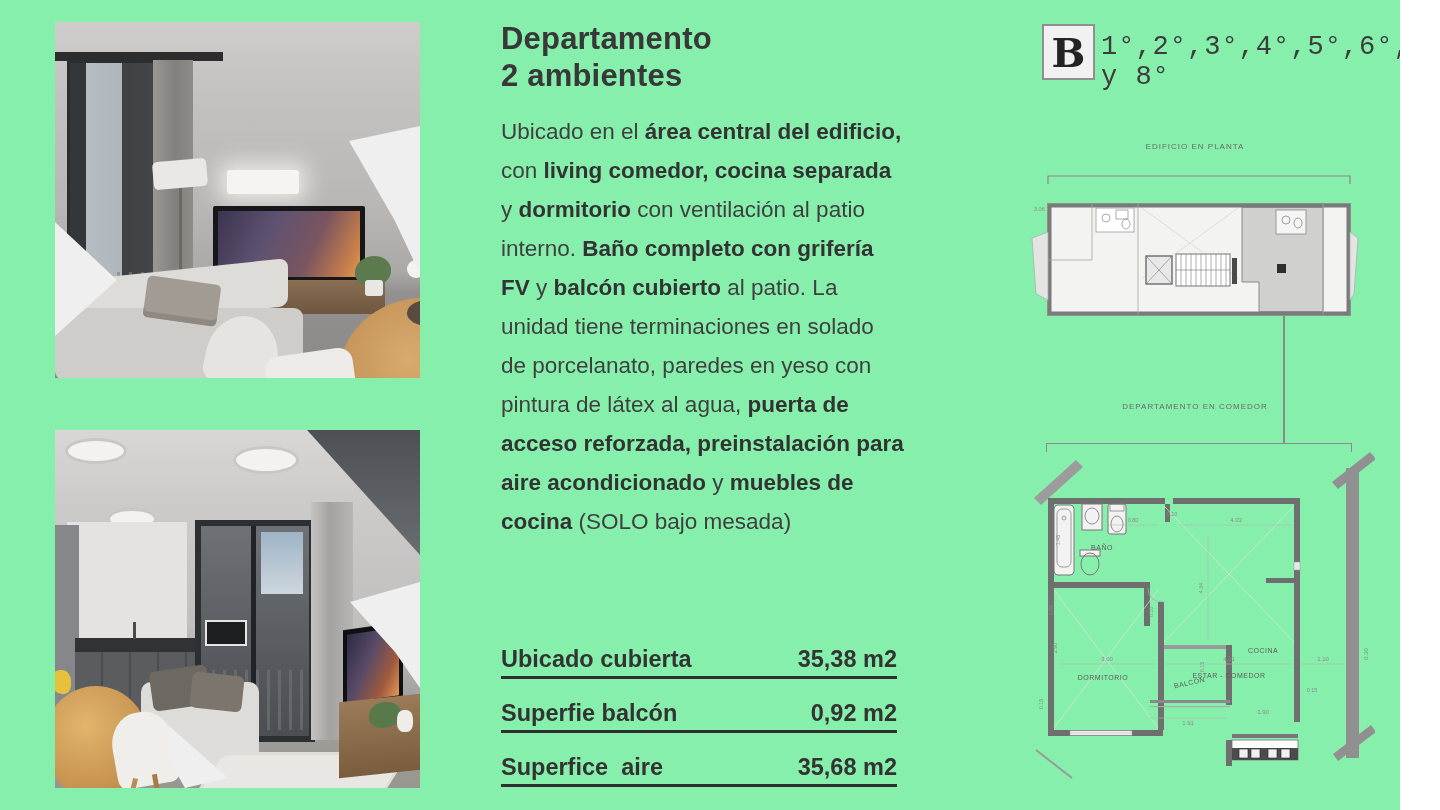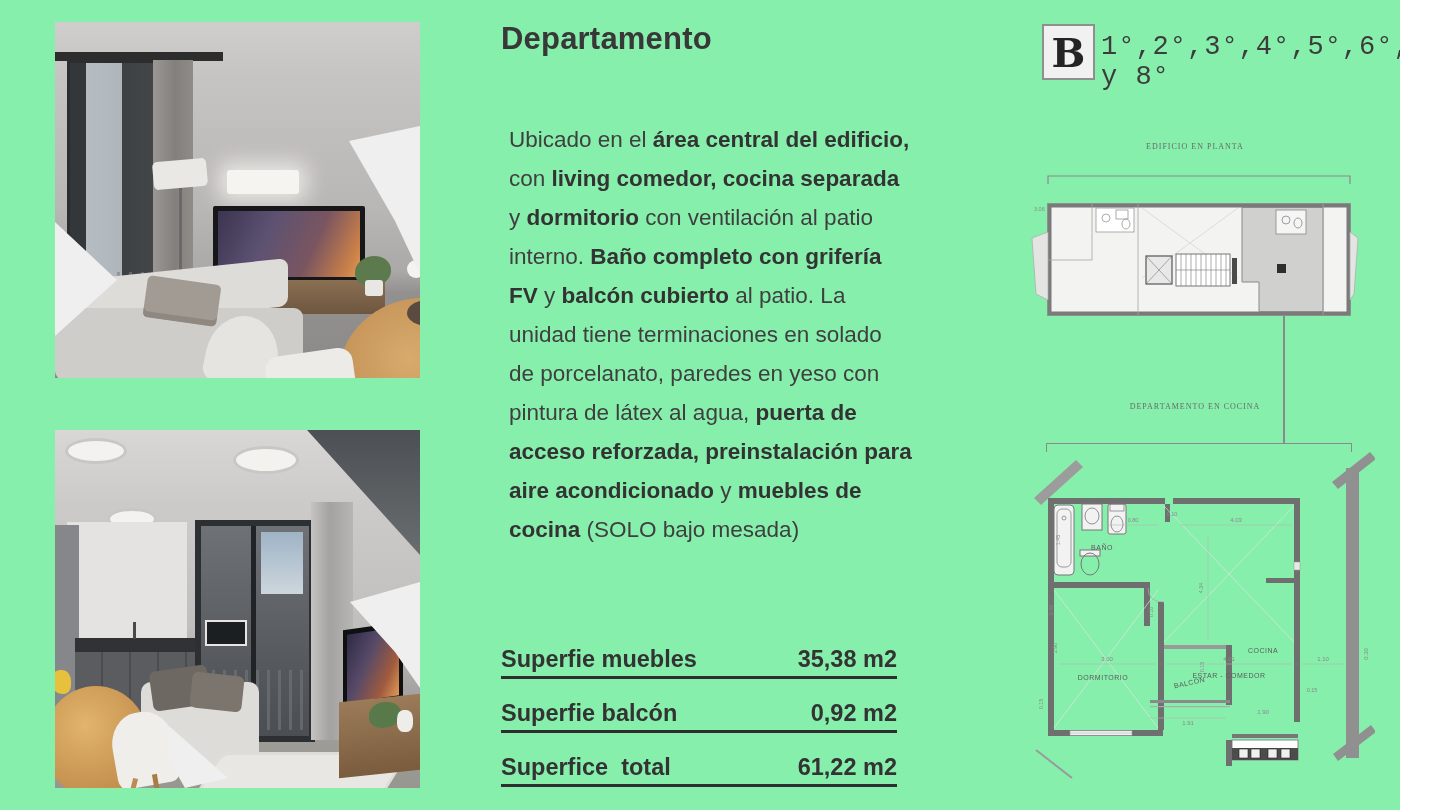--- a/index.html
+++ b/index.html
@@ -81,33 +81,33 @@
   .p2-table{left:-12px;top:256px;width:106px;height:112px;border-radius:50%;
     background:radial-gradient(circle at 40% 35%,#e2b46c,#c08c4a 78%);}
   .p2-yellow{left:-4px;top:240px;width:20px;height:24px;background:#e7c13c;border-radius:50% 50% 40% 60%;}
   .p2-chair{left:58px;top:282px;width:62px;height:74px;background:#f0eeeb;border-radius:45% 45% 14% 14%;transform:rotate(-10deg);}
   .p2-chairleg{left:74px;top:348px;width:5px;height:34px;background:#b98d55;transform:rotate(14deg);}
   .p2-chairleg2{left:100px;top:344px;width:5px;height:36px;background:#a87c46;transform:rotate(-10deg);}
   .cuts{position:absolute;inset:0;pointer-events:none;}
 
   
   .title{left:501px;top:20px;font-size:31px;line-height:37px;font-weight:700;color:#383838;letter-spacing:.2px;}
-  .desc{left:501px;top:112px;width:404px;font-size:22.5px;line-height:39px;color:#3f3f3f;margin:8px;}
+  .desc{left:501px;top:112px;width:404px;font-size:22.5px;line-height:39px;color:#3f3f3f;margin:0;}
   .desc .b{font-weight:700;color:#333;}
   .stable{left:501px;top:646px;width:396px;}
   .srow{display:flex;justify-content:space-between;align-items:flex-end;
         border-bottom:3px solid #2e2e2e;padding-bottom:3px;margin-bottom:21px;
         font-size:23.5px;font-weight:700;color:#333;white-space:pre-wrap;}
 
   
   .bbox{left:1042px;top:24px;width:49px;height:52px;border:2px solid #8f8f8f;background:#f1f1f1;
         display:flex;align-items:center;justify-content:center;
         font-family:"DejaVu Serif",serif;font-weight:700;font-size:40px;color:#242424;}
   .floors{left:1101px;top:32px;font-size:27px;color:#3c3c3c;font-family:Liberation Mono, monospace;letter-spacing:1px;}
-  .planlabel{width:330px;text-align:center;font-size:8px;letter-spacing:1px;color:#6a6a6a;font-family:Liberation Serif, serif;}
+  .planlabel{width:330px;text-align:center;font-size:8px;letter-spacing:1px;color:#6a6a6a;}
   .bldlabel{left:1030px;top:142px;}
   .aptlabel{left:1030px;top:402px;}
   .connector{left:1283px;top:316px;width:2px;height:127px;background:#8a8a8a;}
   .bracket{left:1046px;top:443px;width:304px;height:8px;
            border-top:1.5px solid #8a8a8a;border-left:1.5px solid #8a8a8a;border-right:1.5px solid #8a8a8a;}
   svg text{font-family:"Liberation Sans",sans-serif;}
   .dim{fill:#8a8a8a;font-size:6px;}
   .dim55{fill:#8a8a8a;font-size:5.5px;}
   .room{fill:#5b5b5b;font-size:7px;letter-spacing:.5px;}
 </style>
@@ -175,36 +175,37 @@
     <div class="p2-chairleg"></div>
     <div class="p2-chairleg2"></div>
     <svg class="cuts" width="365" height="358">
       <polygon points="295,172 365,152 365,258 340,222" fill="#efeff0"></polygon>
       <polygon points="114,296 173,348 130,358 114,330" fill="#efeff0"></polygon>
     </svg>
   </div>
 
   <div class="abs title">
     <div>Departamento</div>
+    <div>2 ambientes</div>
   </div>
 
   <p class="abs desc"><span>Ubicado en el </span><span class="b">área central del edificio,</span><span> con </span><span class="b">living comedor, cocina separada</span><span> y </span><span class="b">dormitorio</span><span> con ventilación al patio interno. </span><span class="b">Baño completo con grifería FV</span><span> y </span><span class="b">balcón cubierto</span><span> al patio. La unidad tiene terminaciones en solado de porcelanato, paredes en yeso con pintura de látex al agua, </span><span class="b">puerta de acceso reforzada, preinstalación para aire acondicionado</span><span> y </span><span class="b">muebles de cocina</span><span> (SOLO bajo mesada)</span></p>
 
   <div class="abs stable">
     <div class="srow">
-      <span>Superfie muebles</span>
+      <span>Ubicado cubierta</span>
       <span>35,38 m2</span>
     </div>
     <div class="srow">
       <span>Superfie balcón</span>
       <span>0,92 m2</span>
     </div>
     <div class="srow">
-      <span>Superfice  total</span>
-      <span>61,22 m2</span>
+      <span>Superfice  aire</span>
+      <span>35,68 m2</span>
     </div>
   </div>
 
   <div class="abs bbox">B</div>
   <div class="abs floors">1°,2°,3°,4°,5°,6°,7° y 8°</div>
 
   <div class="abs planlabel bldlabel">EDIFICIO EN PLANTA</div>
 
   <svg class="abs" style="left:1030px;top:160px" width="330" height="180" viewBox="0 0 330 180">
     <path d="M18,24 V16 H320 V24" fill="none" stroke="#8a8a8a" stroke-width="1.2"></path>
@@ -259,21 +260,21 @@
         <line x1="191" y1="94" x2="191" y2="126"></line>
           <line x1="196" y1="94" x2="196" y2="126"></line>
         <line x1="146" y1="110" x2="200" y2="110"></line>
       </g>
       <rect x="202" y="98" width="5" height="26" fill="#4a4a4a"></rect>
     </g>
     <rect x="247" y="104" width="9" height="9" fill="#2e2e2e"></rect>
   </svg>
 
   <div class="abs connector"></div>
-  <div class="abs planlabel aptlabel">DEPARTAMENTO EN COCINA</div>
+  <div class="abs planlabel aptlabel">DEPARTAMENTO EN COMEDOR</div>
   <div class="abs bracket"></div>
 
   <svg class="abs" style="left:1030px;top:452px" width="345" height="330" viewBox="0 0 345 330">
     <g>
       <polygon points="4,46 46,8 53,15 11,53" fill="#9c9c9c"></polygon>
       <rect x="316" y="16" width="13" height="290" fill="#909090"></rect>
       <polygon points="302,30 340,0 346,7 308,37" fill="#909090"></polygon>
       <polygon points="303,302 341,273 346,280 308,309" fill="#909090"></polygon>
       <line x1="6" y1="298" x2="42" y2="326" stroke="#9a9a9a" stroke-width="2"></line>
     </g>

